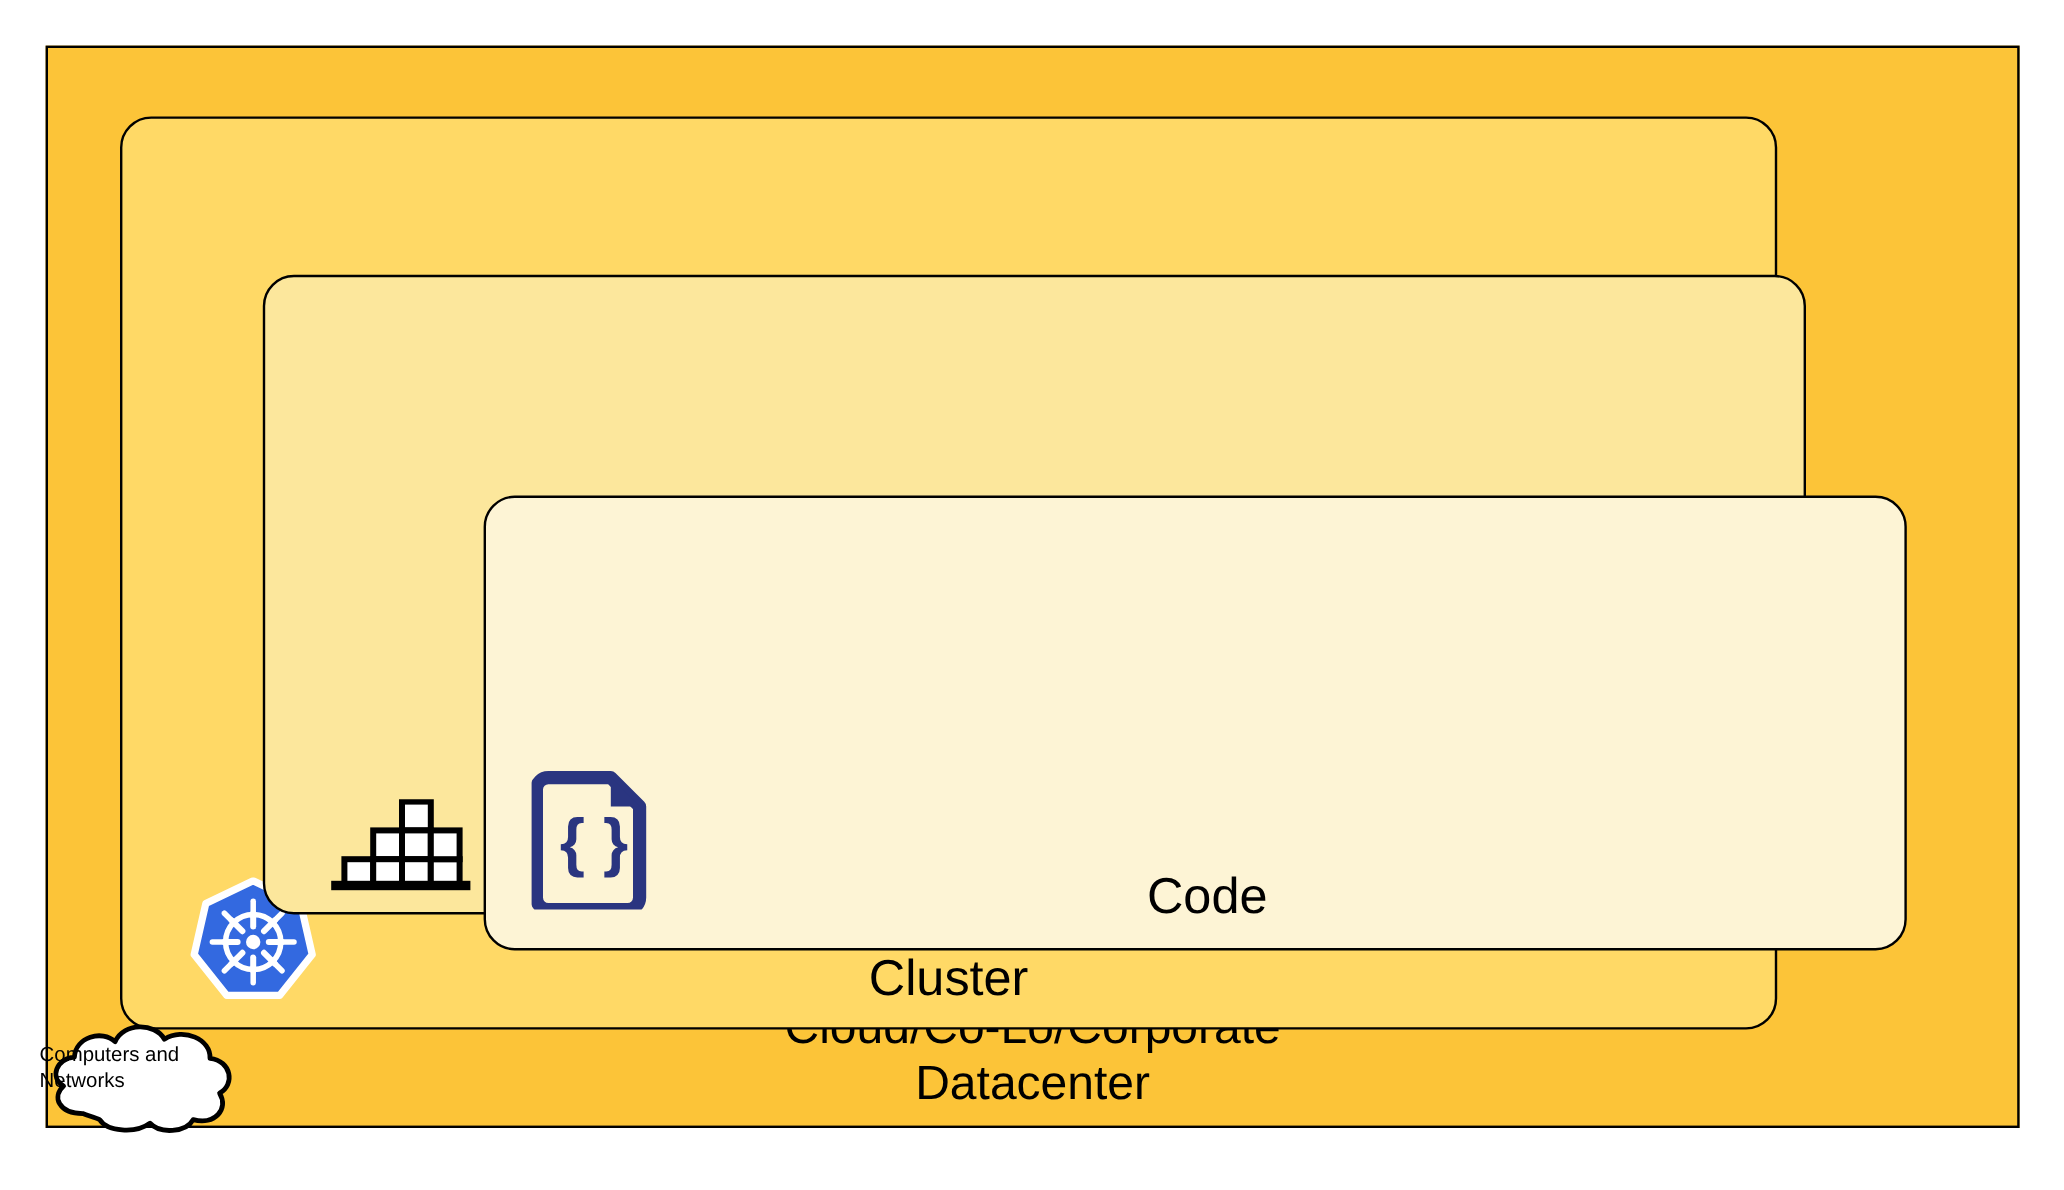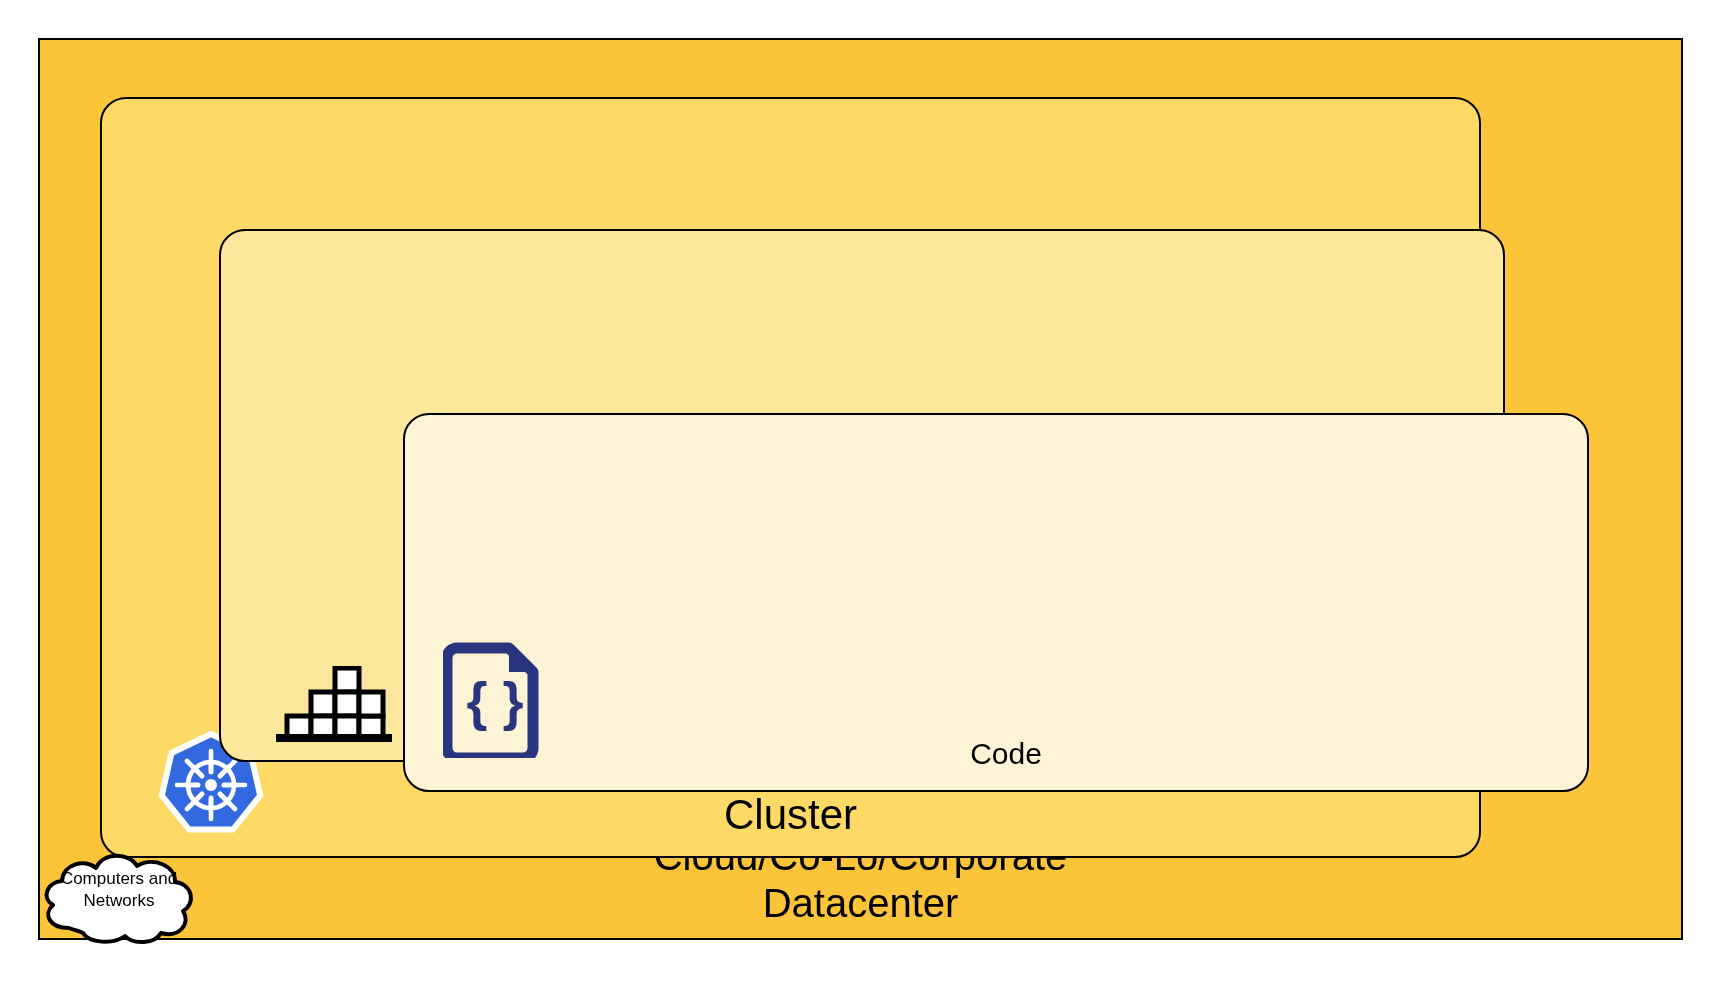--- a/index.html
+++ b/index.html
@@ -65,21 +65,21 @@
     color: #000000;
     text-align: center;
     line-height: 1.16;
     white-space: pre-line;
     pointer-events: none;
   }
   #label-code {
     left: 0;
     right: 0;
     bottom: 18px;
-    font-size: 30px;
+    font-size: 42px;
     margin-left: 20px;
   }
   #label-container {
     left: 0;
     right: 0;
     bottom: 18px;
     font-size: 34px;
   }
   #label-cluster {
     left: 0;
@@ -121,21 +121,20 @@
     left: 33px;
     top: 848px;
     width: 172px;
     height: 98px;
   }
   .cloud-text {
     position: absolute;
     left: 0;
     right: 0;
     top: 20px;
-    text-align: center;
     font-size: 17px;
     color: #000000;
     line-height: 1.3;
     white-space: pre-line;
     pointer-events: none;
   }
 </style>
 </head>
 <body>
 

